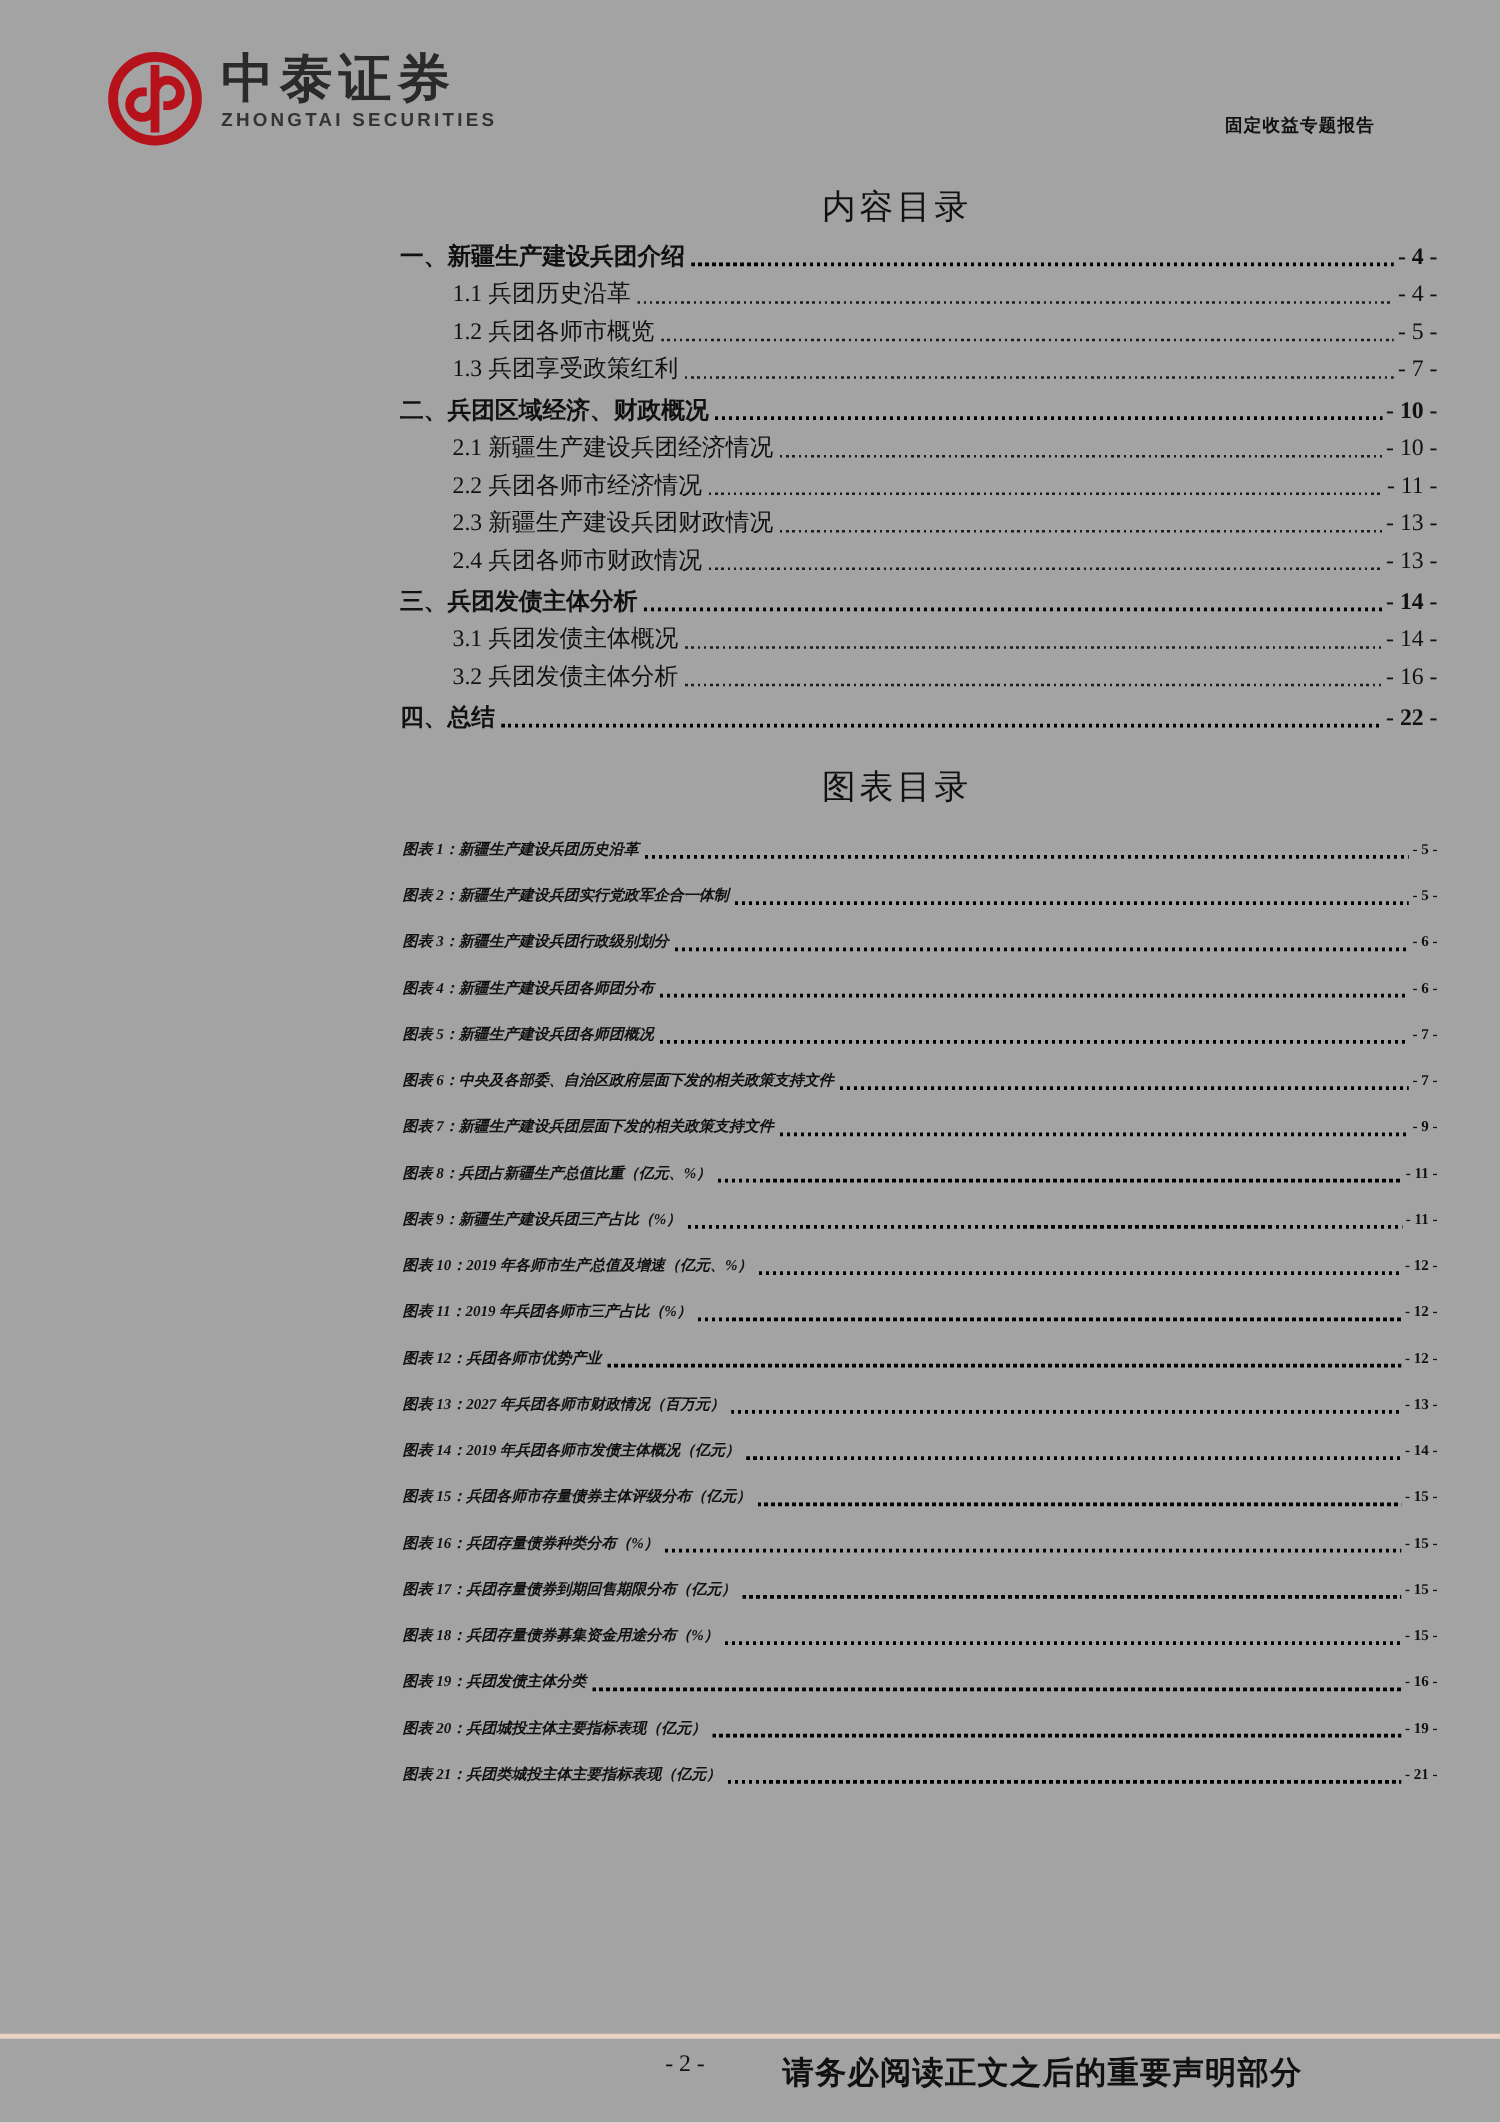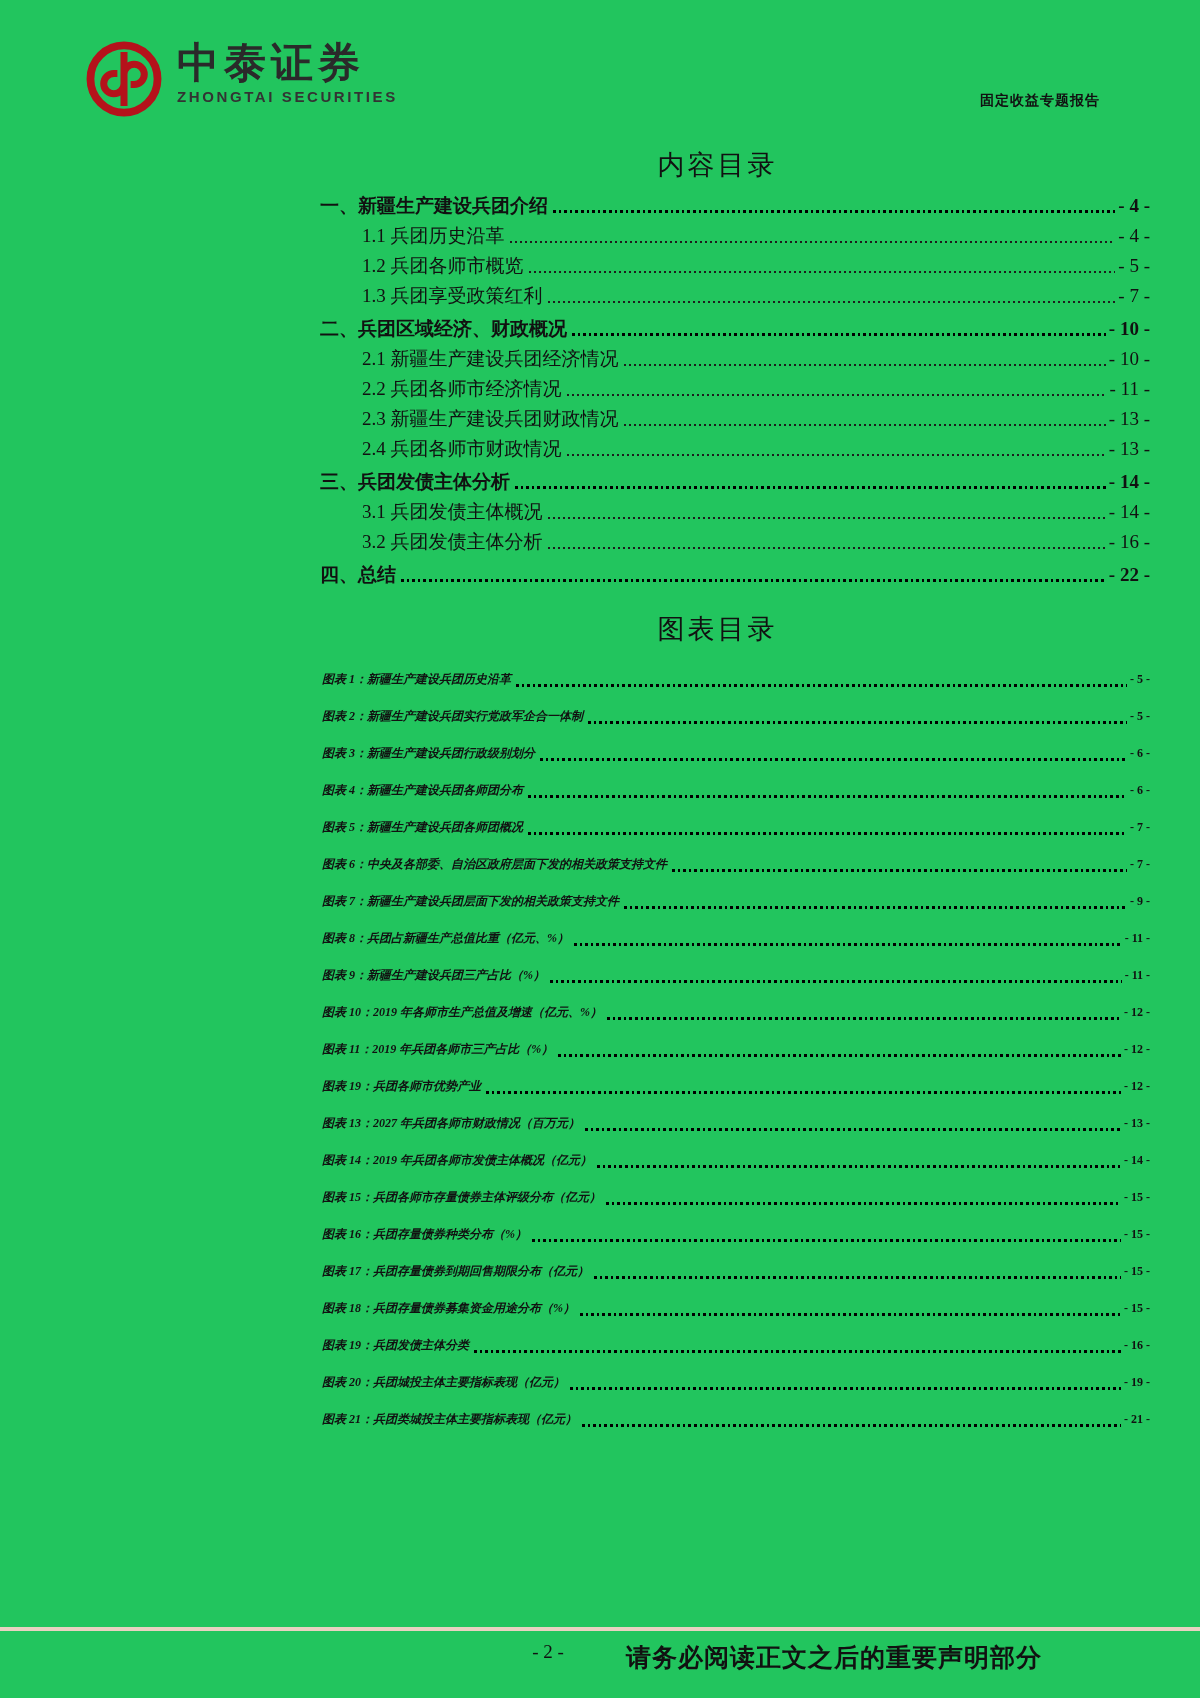--- a/index.html
+++ b/index.html
@@ -1,18 +1,18 @@
 <!DOCTYPE html>
 <html><head>
 <meta charset="utf-8">
 <style>
   html,body { margin:0; padding:0; background:#ffffff; }
   .page {
     position:relative; width:1200px; height:1698px; margin:0 auto;
-    background:#22c55e; color:#111; overflow:hidden;
+    background:#a3a3a3; color:#111; overflow:hidden;
     font-family:"Liberation Serif", serif;
   }
 
   
   .header { display:flex; justify-content:space-between; align-items:flex-start;
             padding:40px 100px 0 85px; }
   .brand { display:flex; align-items:flex-start; gap:14px; }
   .logo-icon { width:78px; height:78px; flex:0 0 auto; }
   .brand-text { display:flex; flex-direction:column; }
   .brand-cn { font-family:"Liberation Sans", sans-serif; font-weight:bold;
@@ -193,21 +193,21 @@
     <span class="fig-label">图表 10：2019 年各师市生产总值及增速（亿元、%）</span>
     <span class="dots"></span>
     <span class="page-num">- 12 -</span>
   </div>
         <div class="fig-row">
     <span class="fig-label">图表 11：2019 年兵团各师市三产占比（%）</span>
     <span class="dots"></span>
     <span class="page-num">- 12 -</span>
   </div>
         <div class="fig-row">
-    <span class="fig-label">图表 19：兵团各师市优势产业</span>
+    <span class="fig-label">图表 12：兵团各师市优势产业</span>
     <span class="dots"></span>
     <span class="page-num">- 12 -</span>
   </div>
         <div class="fig-row">
     <span class="fig-label">图表 13：2027 年兵团各师市财政情况（百万元）</span>
     <span class="dots"></span>
     <span class="page-num">- 13 -</span>
   </div>
         <div class="fig-row">
     <span class="fig-label">图表 14：2019 年兵团各师市发债主体概况（亿元）</span>

